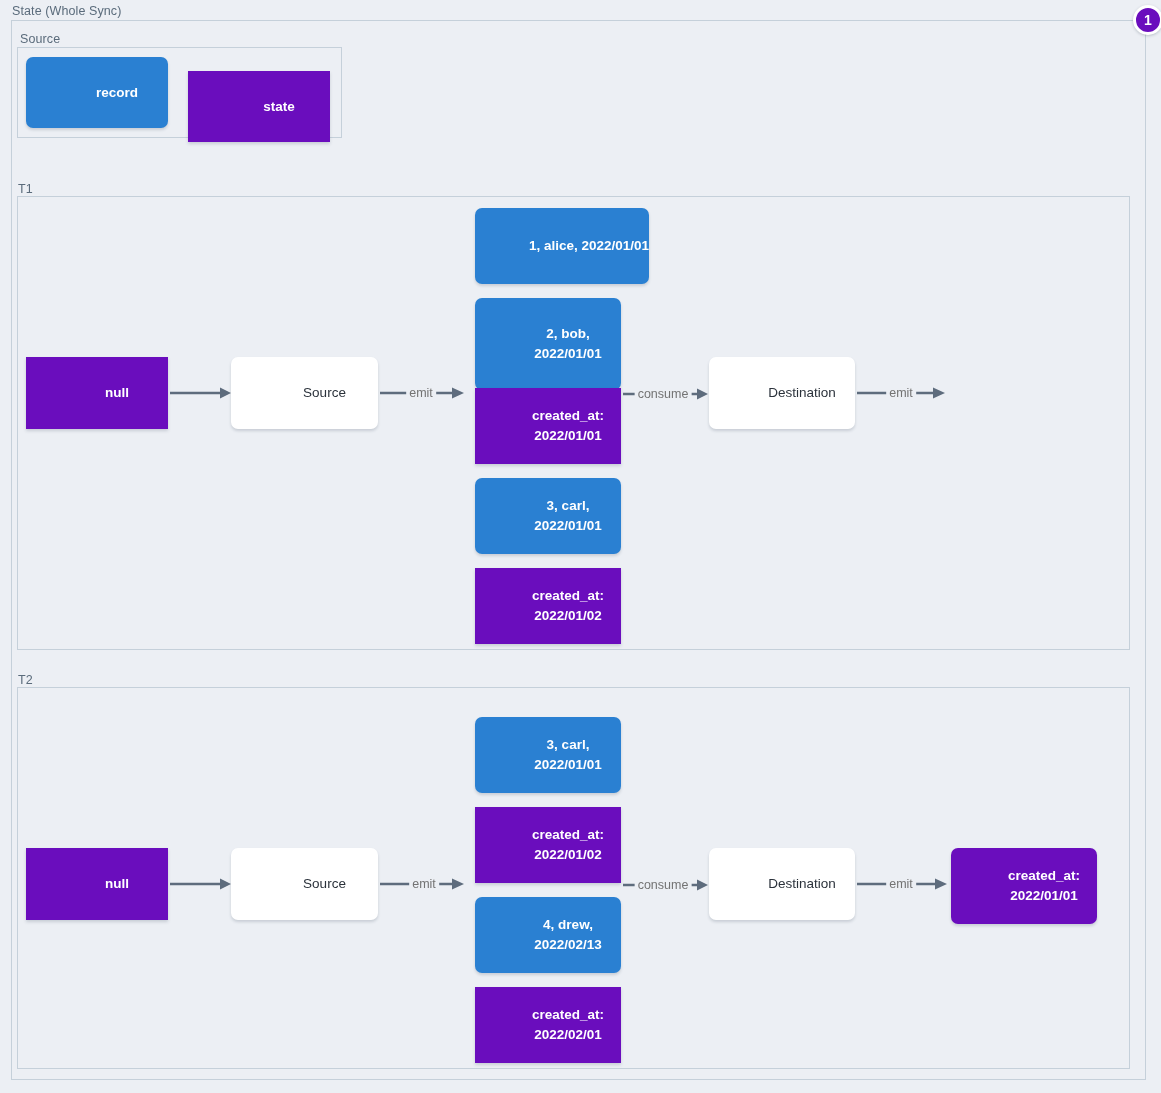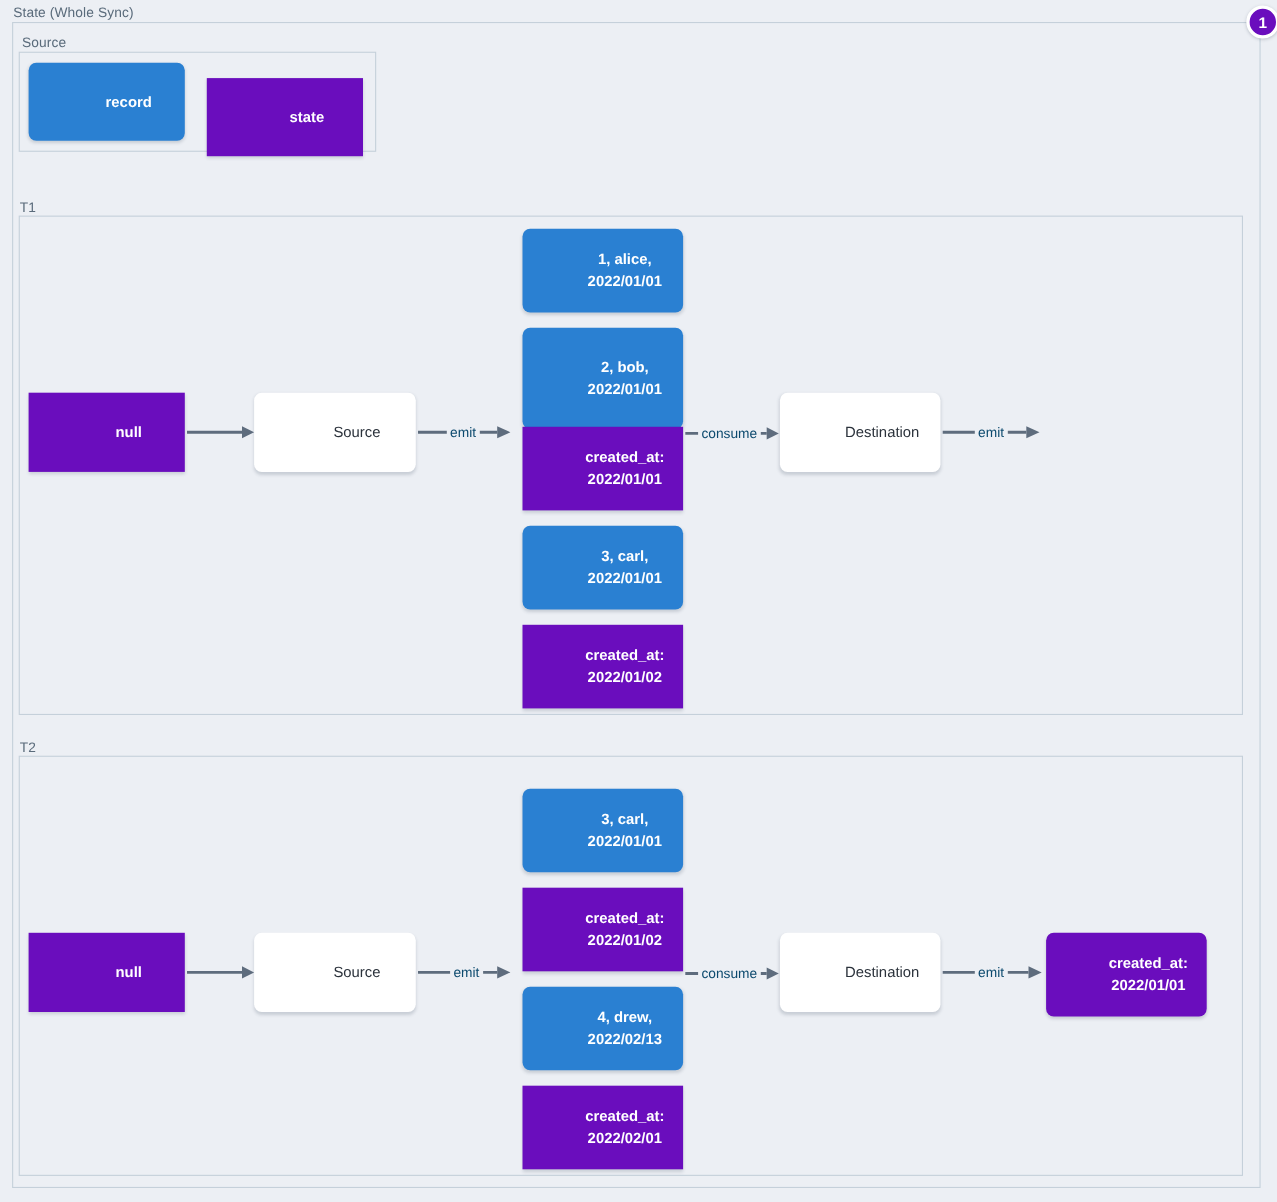--- a/index.html
+++ b/index.html
@@ -64,21 +64,21 @@
     border-radius: 7px;
     font-weight: normal;
   }
 
   
   .edge { position: absolute; }
   .edge svg { display: block; overflow: visible; }
   .edge-label {
     position: absolute;
     font-size: 12.5px;
-    color: #0c4a6e;
+    color: #737373;
     background: #eceff4;
     padding: 0 3px;
     white-space: nowrap;
     transform: translate(-50%, -50%);
   }
 
   
   .badge {
     position: absolute;
     width: 30px;
@@ -122,21 +122,21 @@
   </div>
 
   <div class="node plain" style="left:231px; top:357px; width:147px; height:72px;">
     <span class="node-text">Source</span>
   </div>
 
   <div class="node plain" style="left:709px; top:357px; width:146px; height:72px;">
     <span class="node-text">Destination</span>
   </div>
 
-  <div class="node record" style="left:475px; top:208px; width:146px; height:76px;">
+  <div class="node record" style="left:475px; top:208px; width:174px; height:76px;justify-content:flex-end;">
     <span class="node-text">1, alice, 2022/01/01</span>
   </div>
   <div class="node record" style="left:475px; top:298px; width:146px; height:92px;">
     <span class="node-text">2, bob, 2022/01/01</span>
   </div>
   <div class="node state" style="left:475px; top:388px; width:146px; height:76px;">
     <span class="node-text">created_at:
 2022/01/01</span>
   </div>
   <div class="node record" style="left:475px; top:478px; width:146px; height:76px;">

